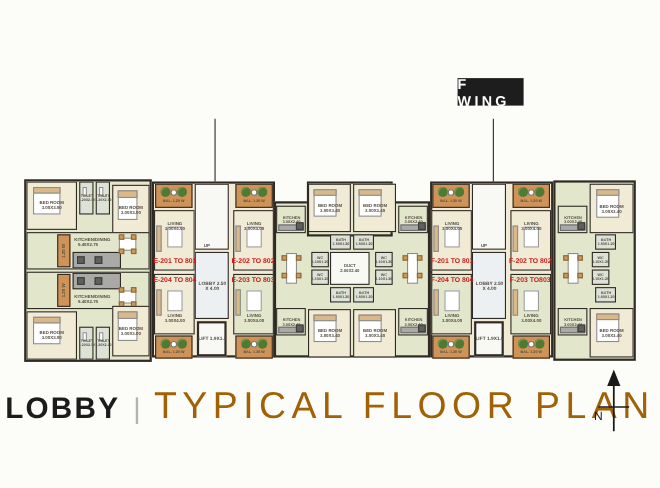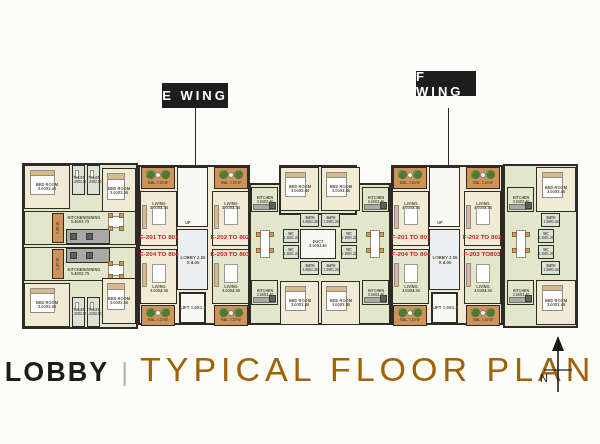--- a/index.html
+++ b/index.html
@@ -52,21 +52,20 @@
   }
   #titleName{font-size:27px;font-weight:800;color:#1c1c1c;letter-spacing:2px;}
   #titleSep{font-size:26px;font-weight:300;color:#b3b3b3;}
   #titleSub{font-size:34px;font-weight:400;color:#a16207;letter-spacing:5px;}
 </style>
 </head>
 <body>
 
 <div id="canvas">
 
-  <div class="wingbox" id="eWing" style="left: 162px; top: 83px; width: 66px; height: 25px;">E WING</div>
   <div class="wingbox" id="fWing" style="left: 416px; top: 71px; width: 60px; height: 25px;">F WING</div>
   <div class="leader" id="eLeader" style="left: 195px; top: 108px; height: 58px;"></div>
   <div class="leader" id="fLeader" style="left: 448px; top: 108px; height: 58px;"></div>
 
   <div id="plan">
       <div class="fp" style="left: 22px; top: 163px; width: 116px; height: 166px; background: rgb(226, 231, 204);"></div>
       <div class="fp" style="left: 138px; top: 165px; width: 112px; height: 160px; background: rgb(241, 234, 213);"></div>
       <div class="fp" style="left: 249px; top: 183px; width: 142px; height: 142px; background: rgb(226, 231, 204);"></div>
       <div class="fp" style="left: 279px; top: 165px; width: 78px; height: 50px; background: rgb(226, 231, 204);"></div>
       <div class="fp" style="left: 391px; top: 165px; width: 112px; height: 160px; background: rgb(241, 234, 213);"></div>

